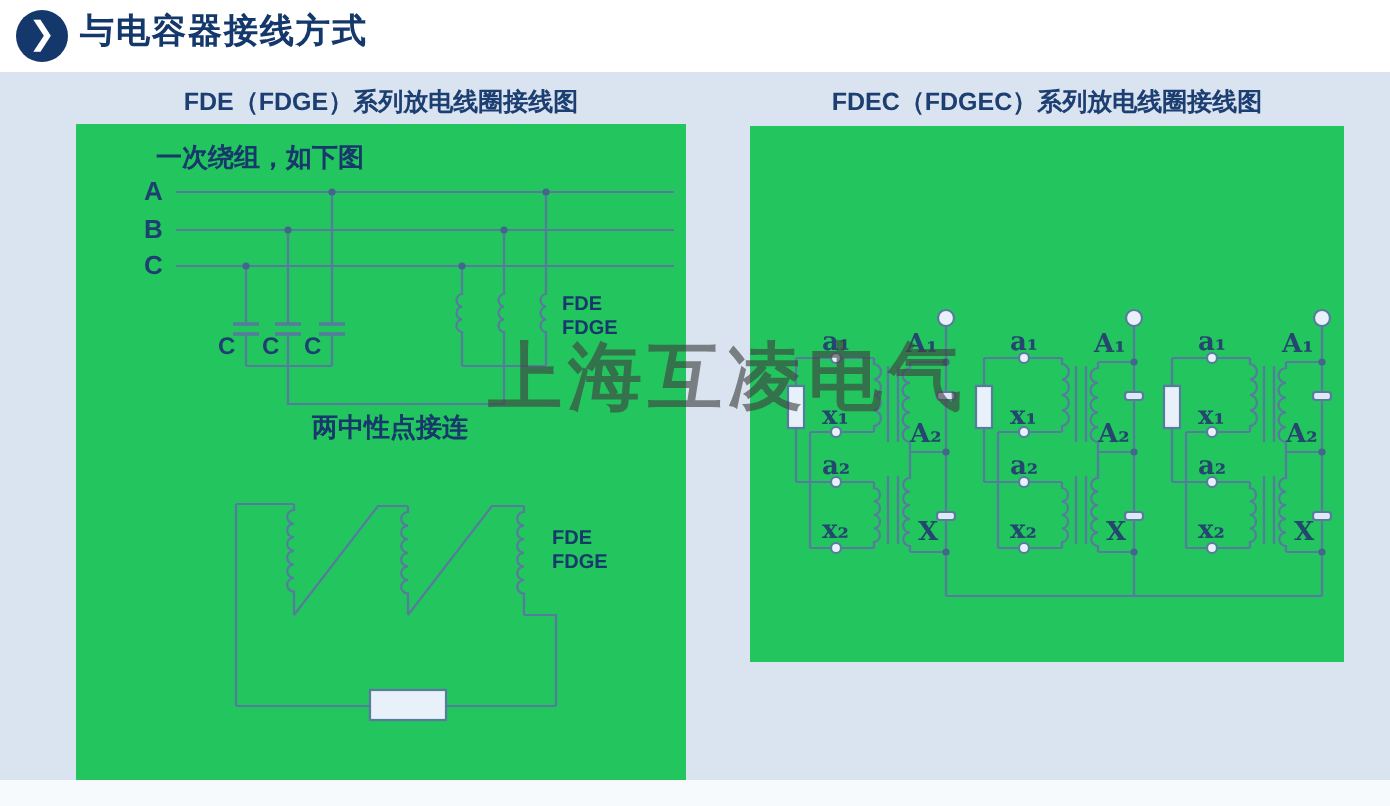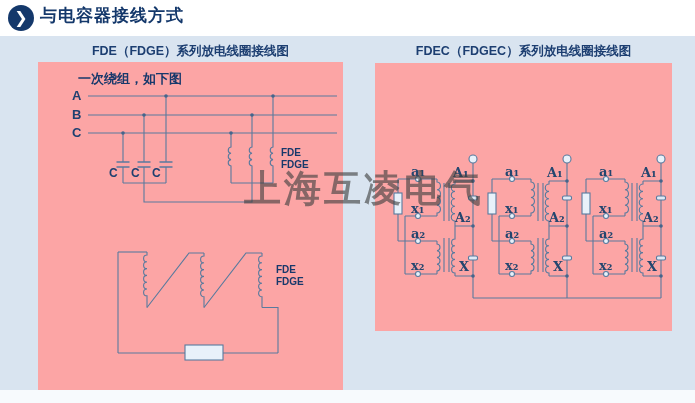--- a/index.html
+++ b/index.html
@@ -4,21 +4,21 @@
 <style>
   html,body{margin:0;padding:0;}
   body{font-family:"Liberation Sans","DejaVu Sans",sans-serif;}
   #stage{position:relative;width:695px;height:403px;background:#d9e4f0;overflow:hidden;}
   .abs{position:absolute;}
   #topbar{left:0;top:0;width:695px;height:36px;background:#ffffff;}
   #botbar{left:0;top:390px;width:695px;height:13px;background:#f7fafd;}
   #hdr-icon{left:8px;top:5px;width:26px;height:26px;border-radius:50%;background:#14386b;
             color:#ffffff;font-weight:bold;font-size:16px;line-height:25px;text-align:center;}
   #hdr-title{left:40px;top:4px;font-size:17px;font-weight:bold;color:#14386b;letter-spacing:1px;white-space:nowrap;}
-  .panel{background:#fca5a5;}
+  .panel{background:#22c55e;}
   #panel-left{left:38px;top:62px;width:305px;height:328px;}
   #panel-right{left:375px;top:63px;width:297px;height:268px;}
   .subtitle{top:43px;font-size:12.5px;font-weight:bold;color:#1c3e71;text-align:center;white-space:nowrap;}
   #subtitle-left{left:38px;width:305px;text-align:center;}
   #subtitle-right{left:375px;width:297px;}
   .cap13{font-size:13px;font-weight:bold;color:#17386b;white-space:nowrap;}
   .lbl{font-size:13px;font-weight:600;color:#1e4070;}
   .lblC{font-size:12px;font-weight:600;color:#1e4070;}
   .fde{font-size:10px;font-weight:bold;color:#17386b;line-height:12px;}
   .ser{font-family:"DejaVu Serif","Liberation Serif",serif;font-size:13px;font-weight:bold;color:#24466f;white-space:nowrap;}
@@ -89,20 +89,21 @@
     </svg>
     <div class="abs cap13" style="left:40px;top:8px;">一次绕组，如下图</div>
     <div class="abs lbl" style="left:34px;top:26px;">A</div>
     <div class="abs lbl" style="left:34px;top:45px;">B</div>
     <div class="abs lbl" style="left:34px;top:63px;">C</div>
     <div class="abs lblC" style="left:71px;top:104px;">C</div>
     <div class="abs lblC" style="left:93px;top:104px;">C</div>
     <div class="abs lblC" style="left:114px;top:104px;">C</div>
     <div class="abs fde" style="left:243px;top:85px;">FDE</div>
     <div class="abs fde" style="left:243px;top:97px;">FDGE</div>
+    <div class="abs cap13" style="left:118px;top:143px;">两中性点接连</div>
     <div class="abs fde" style="left:238px;top:202px;">FDE</div>
     <div class="abs fde" style="left:238px;top:214px;">FDGE</div>
   </div>
 
   <div class="abs panel" id="panel-right">
     <svg width="297" height="328" viewBox="0 0 297 328">
       <defs>
         <g id="txu" fill="none" stroke="#587a9e" stroke-width="1.1">
 
           <circle cx="0" cy="96" r="4" fill="#e8f1fa"></circle>

